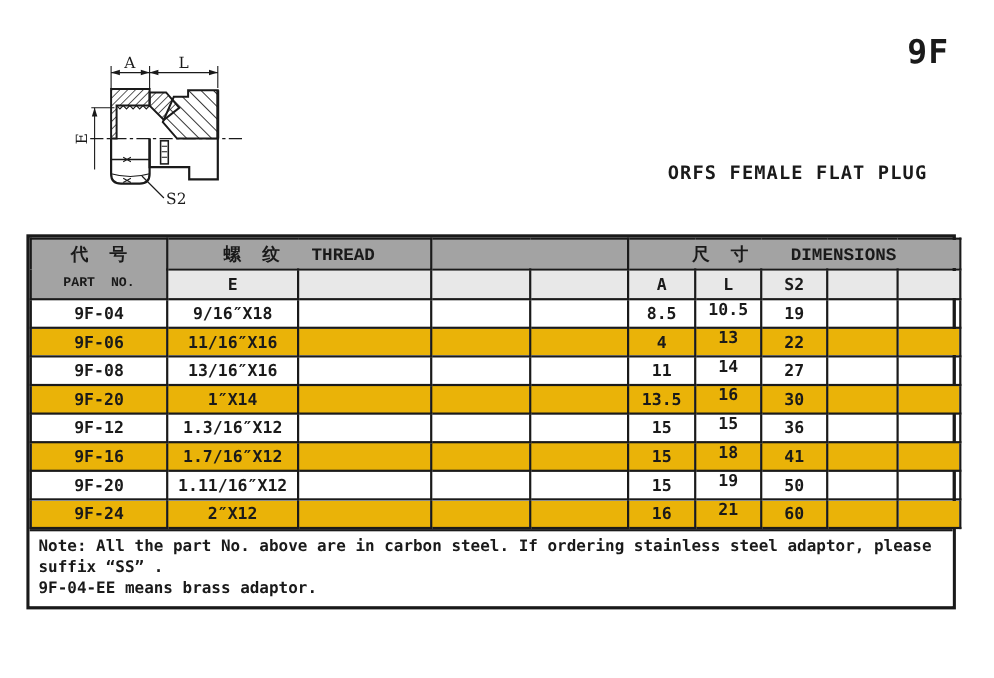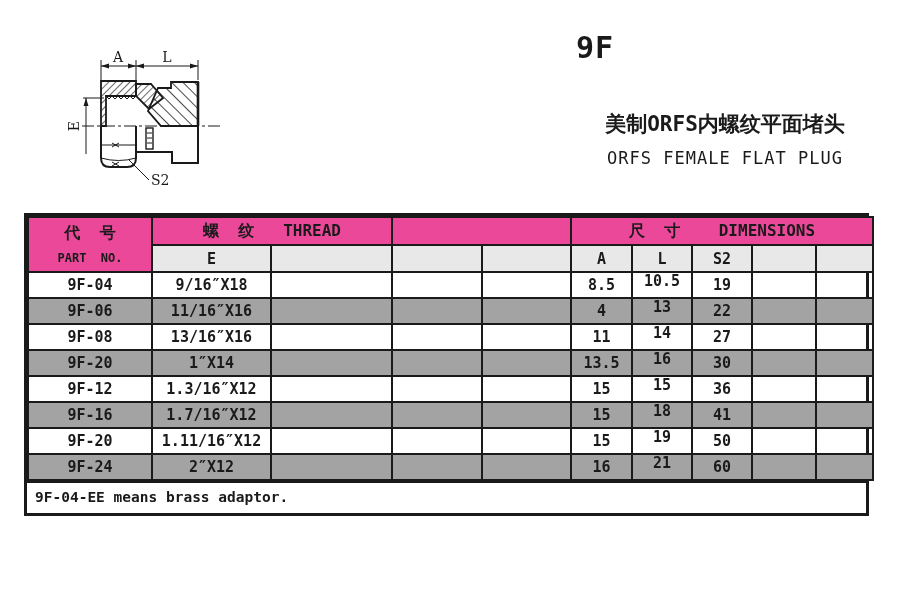--- a/index.html
+++ b/index.html
@@ -3,48 +3,48 @@
 <meta charset="utf-8">
 <style>
   html,body{margin:0;padding:0;background:#fff;}
   .page{
     position:relative;width:904px;height:616px;background:#ffffff;
     font-family:"DejaVu Sans Mono","DejaVu Sans",sans-serif;
     color:#1a1a1a;overflow:hidden;
   }
   
   .code-title{
-    position:absolute;left:576px;top:30px;width:310px;text-align:left;
+    position:absolute;left:553px;top:30px;width:310px;text-align:right;
     font-size:30px;font-weight:bold;letter-spacing:1px;
   }
   .zh-title{
     position:absolute;left:560px;top:110px;width:330px;text-align:center;
     font-size:21px;font-weight:bold;
   }
   .en-title{
     position:absolute;left:560px;top:148px;width:330px;text-align:center;
-    font-size:17px;font-weight:normal;letter-spacing:1px;white-space:pre;
+    font-size:17px;font-weight:bold;letter-spacing:1px;white-space:pre;
   }
   
   .drawing{position:absolute;left:58px;top:26px;width:240px;height:185px;}
   .dim-text{font-family:"DejaVu Serif",serif;font-size:14px;fill:#1a1a1a;}
   
   .table-wrap{
     position:absolute;left:24px;top:213px;width:845px;
     border:3px solid #1a1a1a;box-sizing:border-box;background:#fff;
   }
   table{border-collapse:collapse;table-layout:fixed;width:100%;}
   td{
     border:2px solid #1a1a1a;text-align:center;vertical-align:middle;
     font-weight:bold;font-size:15px;padding:0;overflow:hidden;white-space:pre;
   }
-  tr.hdr1 td{height:26px;background:#ec4899;font-size:16px;}
+  tr.hdr1 td{height:26px;background:#a3a3a3;font-size:16px;font-family:Liberation Mono, monospace;}
   tr.hdr2 td{height:25px;background:#e8e8e8;font-size:15px;}
   tr.data td{height:24px;}
-  tr.alt td{background:#a3a3a3;}
+  tr.alt td{background:#eab308;}
   td.part-hdr{line-height:1.45;font-size:16px;}
   .raised{position:relative;top:-4px;display:inline-block;}
   
   .notes{
     border-top:2px solid #1a1a1a;background:#fff;
     padding:5px 8px 6px 8px;
   }
   .note-line{
     font-size:14.5px;font-weight:bold;line-height:19px;white-space:pre-wrap;
   }
@@ -105,21 +105,20 @@
       <path d="M78,100 V126 H114 V137 H140 V100" stroke-width="2"></path>
       <rect x="88" y="102" width="7" height="21" stroke-width="1.4"></rect>
       <path d="M89,107 h5 M89,112 h5 M89,117 h5" stroke-width="1"></path>
     </g>
 
     <line x1="71" y1="134" x2="91" y2="154" stroke="#1a1a1a" stroke-width="1"></line>
     <text class="dim-text" x="93" y="159" font-size="15">S2</text>
   </svg>
 
   <div class="code-title">9F</div>
-  <div class="zh-title">美制ORFS内螺纹平面堵头</div>
   <div class="en-title">ORFS FEMALE FLAT PLUG</div>
 
   <div class="table-wrap">
     <table>
       <colgroup>
         <col style="width:124px">
           <col style="width:119px">
           <col style="width:121px">
         <col style="width:90px">
           <col style="width:89px">
@@ -241,17 +240,18 @@
         <td>16</td>
         <td><span class="raised">21</span></td>
         <td>60</td>
         <td></td>
             <td></td>
       </tr>
     </tbody>
       </table>
 
     <div class="notes">
+      <div class="note-line">Note: All the part No. above are in carbon steel. If ordering stainless steel adaptor, please suffix “SS” .</div>
       <div class="note-line">9F-04-EE means brass adaptor.</div>
     </div>
   </div>
 
 </div>
 
 </body></html>

